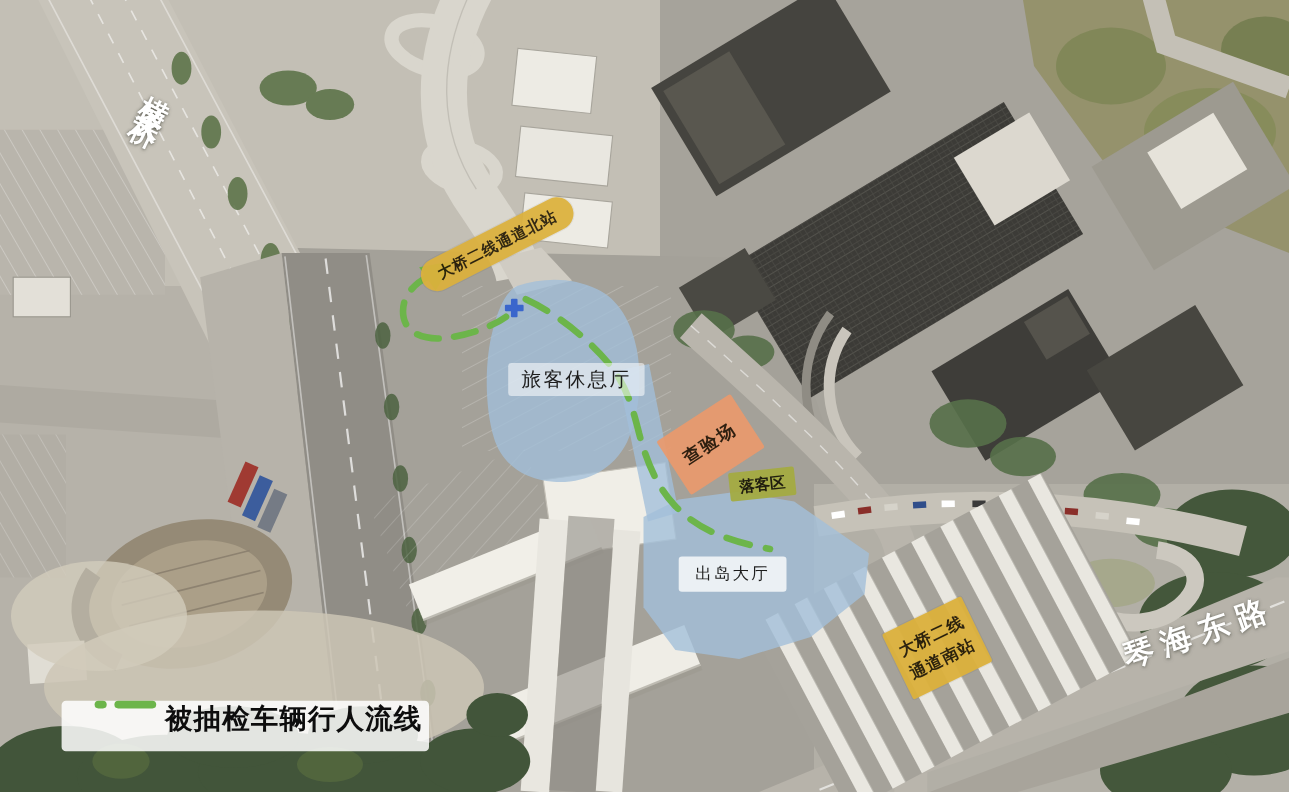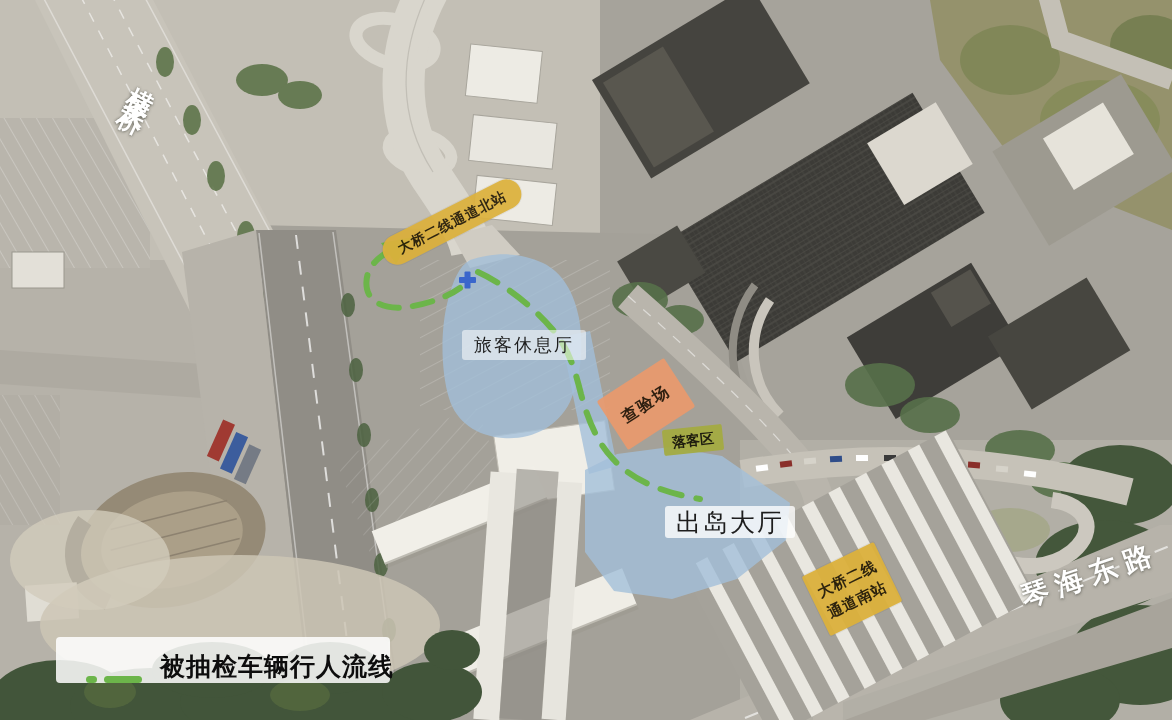--- a/index.html
+++ b/index.html
@@ -43,38 +43,38 @@
     display:flex;flex-direction:column;justify-content:center;
     font-size:15px;line-height:1.55;letter-spacing:1px;border-radius:2px;
     transform:rotate(-26deg);opacity:.95;
   }
   
   .hall{
     background:rgba(255,255,255,.55);color:#1d1d1d;font-weight:normal;
     text-align:center;border-radius:3px;letter-spacing:2px;
   }
   .rest-hall{left:462px;top:330px;width:124px;height:30px;line-height:30px;font-size:18px;}
-  .exit-hall{left:617px;top:506px;width:130px;height:32px;line-height:32px;font-size:25px;background:rgba(255,255,255,.78);margin-left:48px;}
+  .exit-hall{left:617px;top:506px;width:98px;height:32px;line-height:32px;font-size:15px;background:rgba(255,255,255,.78);}
   
   .inspection{
     left:601px;top:392px;width:90px;height:24px;line-height:24px;
     color:#2e1f10;font-weight:bold;font-size:16px;letter-spacing:2px;text-align:center;
     transform:rotate(-33deg);
   }
   .dropoff{
     left:663px;top:427px;width:60px;height:26px;line-height:26px;
     background:var(--dropoff-label-olive,#a4ab3f);color:#141204;
     font-weight:bold;font-size:14px;text-align:center;border-radius:2px;
     transform:rotate(-6deg);opacity:.92;
   }
   
   .legend{
     left:56px;top:637px;width:334px;height:46px;
     background:rgba(255,255,255,.85);border-radius:4px;
-    display:flex;align-items:flex-end;padding:0 0 0 30px;gap:18px;
+    display:flex;align-items:flex-start;padding:0 0 0 30px;gap:8px;
   }
   .legend-line{display:flex;align-items:center;gap:7px;}
   .legend-line i{display:block;height:7px;border-radius:3.5px;background:var(--flow-line-green,#6cb54a);}
   .legend-line .d1{width:11px;}
   .legend-line .d2{width:38px;}
   .legend-text{font-size:25px;font-weight:bold;color:#0d0d0d;letter-spacing:1px;white-space:nowrap;}
 </style>
 </head>
 <body>
 

